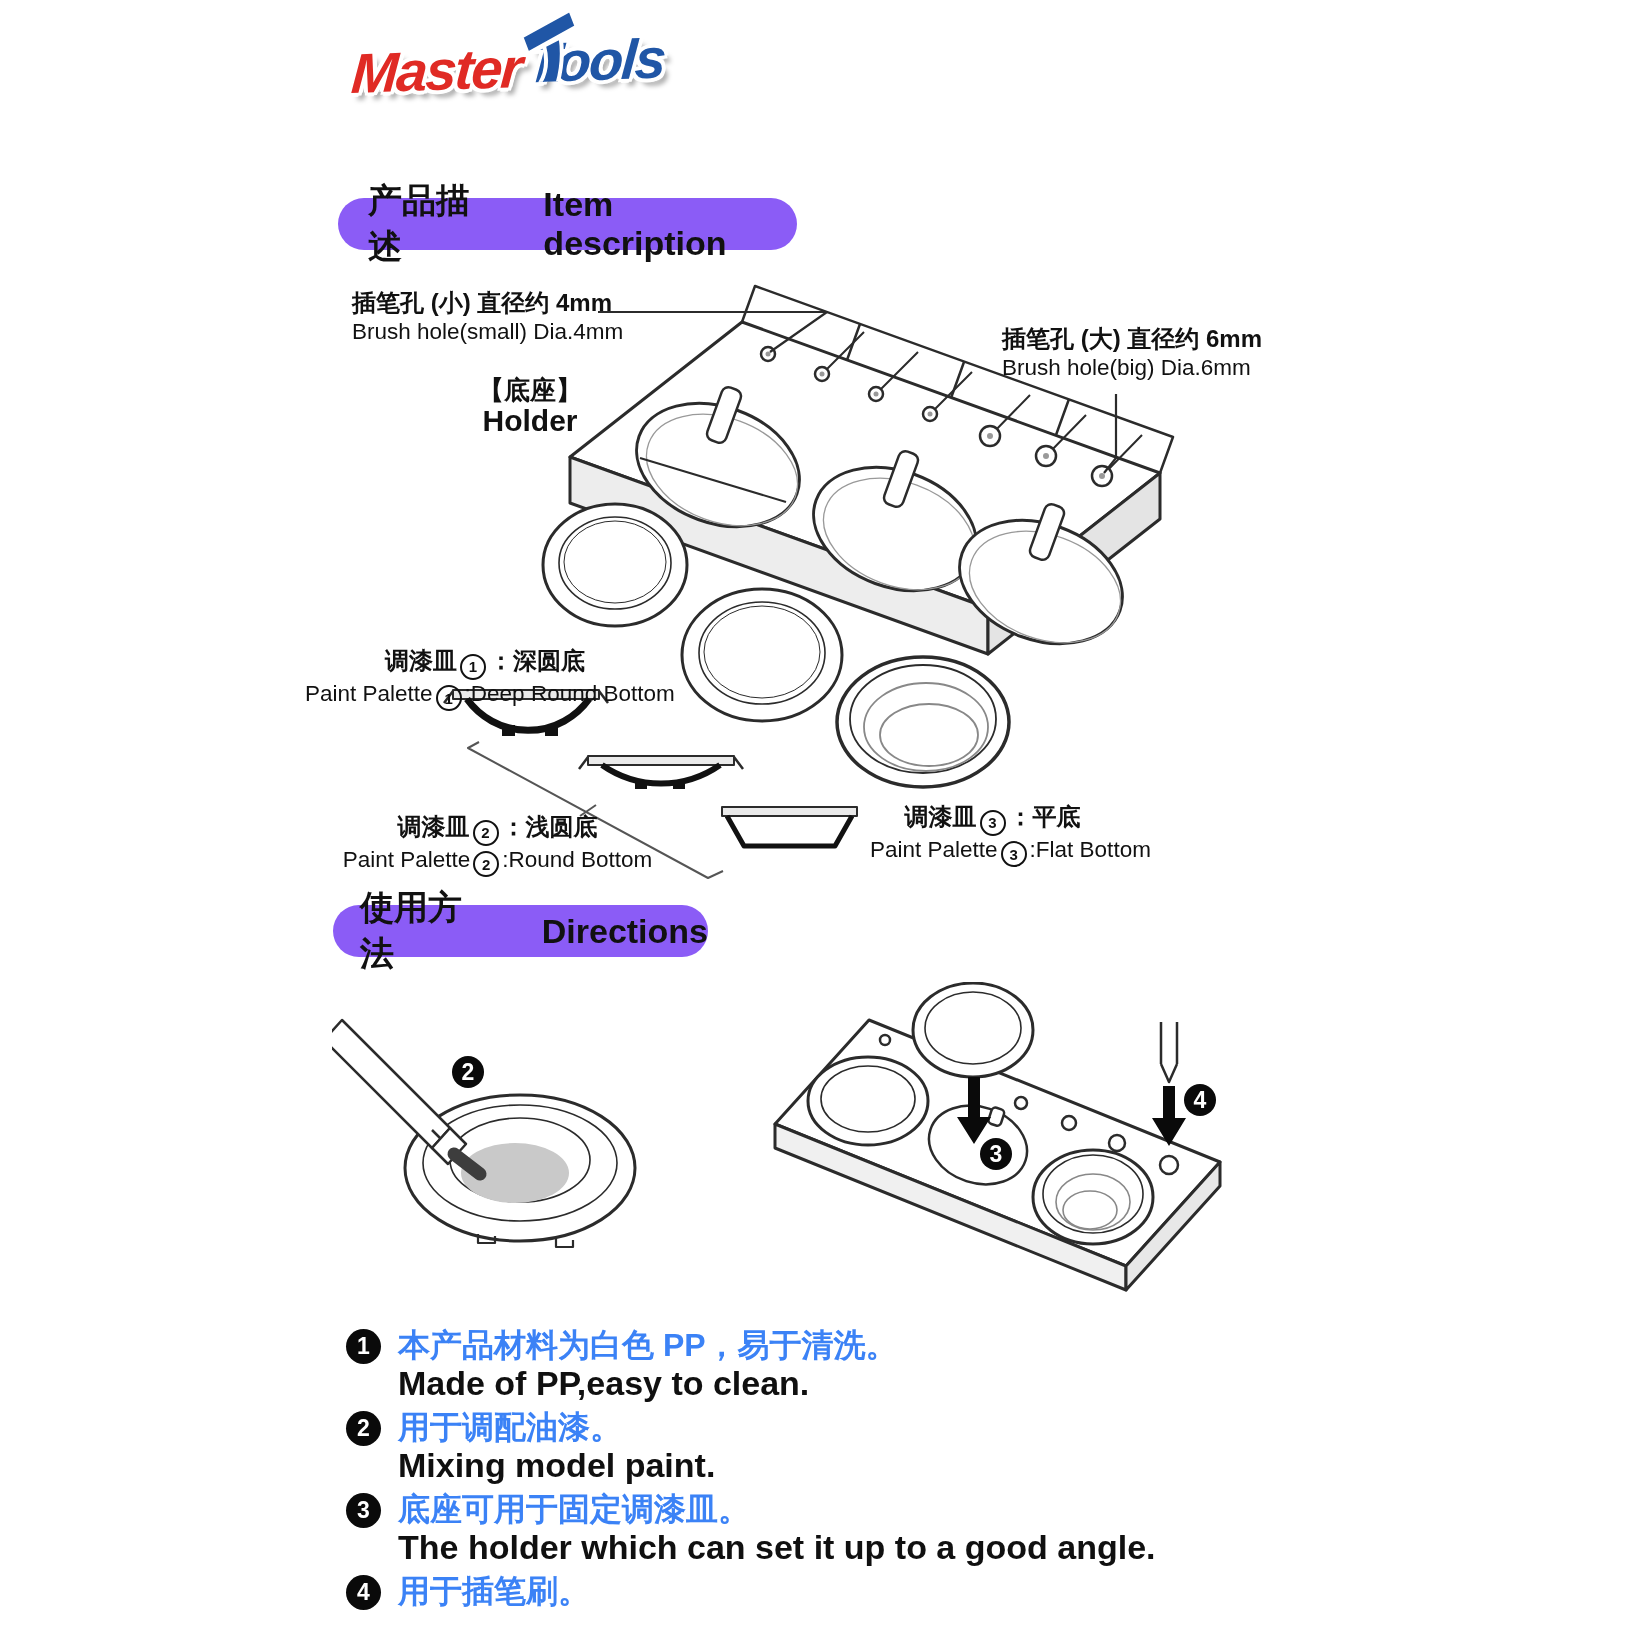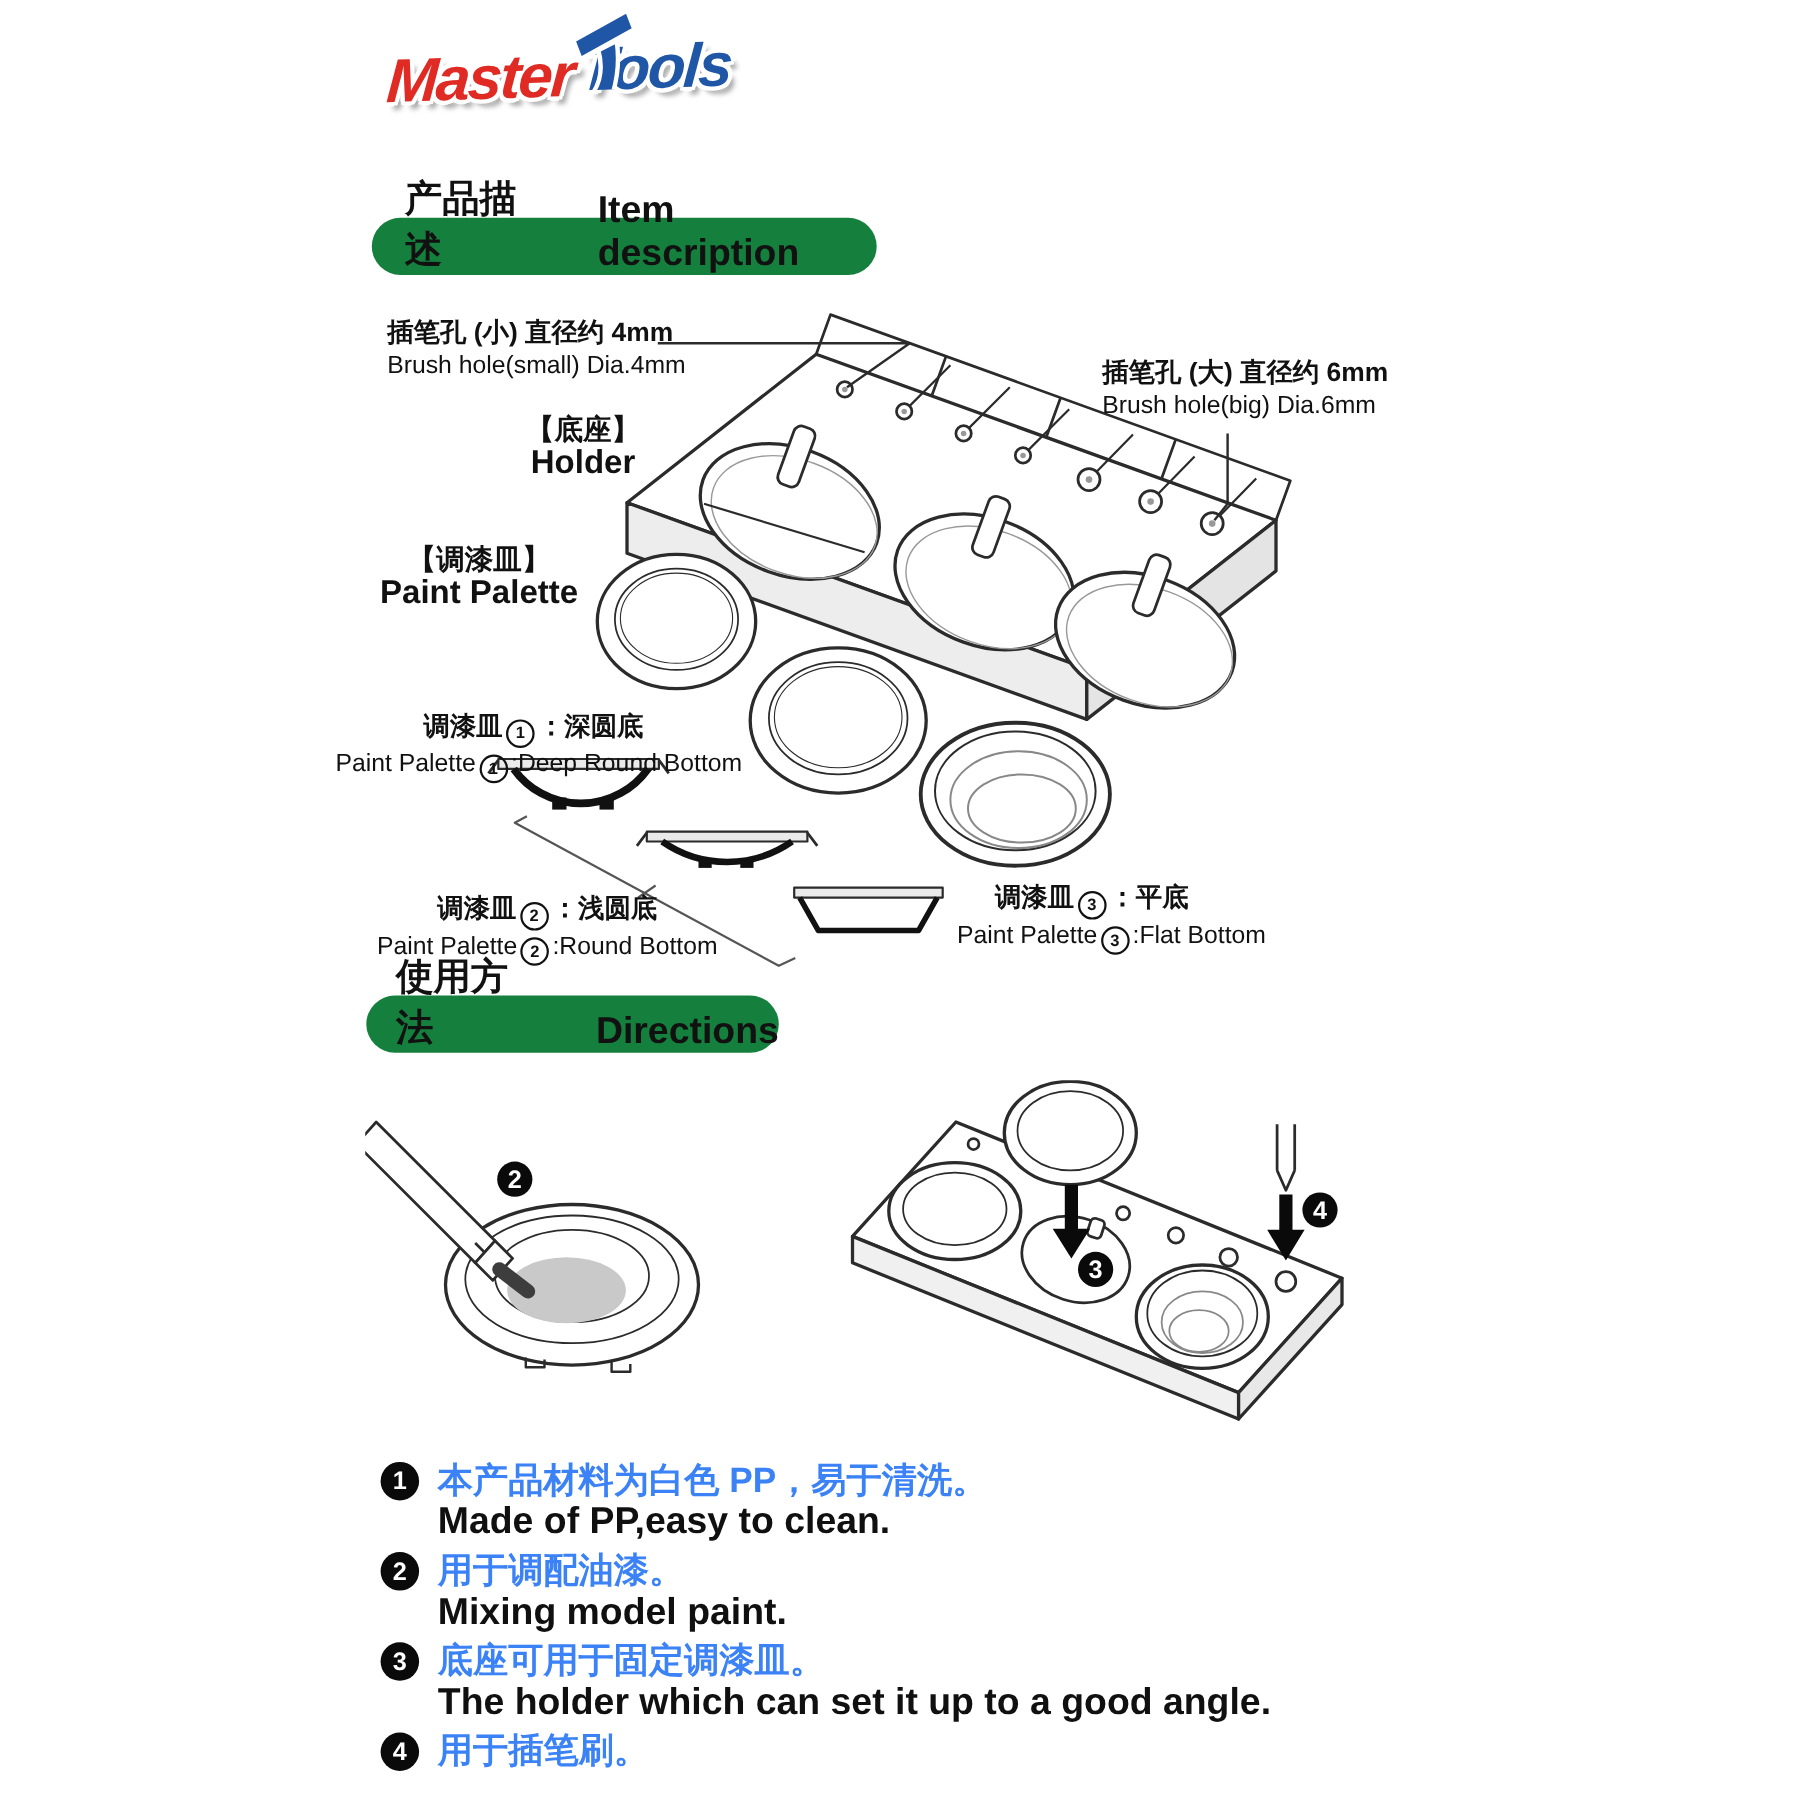--- a/index.html
+++ b/index.html
@@ -19,21 +19,21 @@
                          6px 7px 5px rgba(0,0,0,.35);}
   .logo-master{color:#e02a24;margin-top:18px;}
   .logo-tools{color:#2056a6;margin-left:6px;margin-top:8px;position:relative;}
   .hammer{position:absolute;left:-16px;top:-26px;}
   .logo-tm{color:#fff;font-weight:700;font-size:22px;margin-left:10px;margin-top:2px;}
   .item-no{left:985px;top:36px;display:flex;align-items:baseline;color:#fff;}
   .item-no .lbl{font-size:42px;font-weight:700;letter-spacing:1px;}
   .item-no .val{font-size:58px;font-weight:700;letter-spacing:1px;}
 
   
-  .pill{background:#15803d;border-radius:27px;display:flex;align-items:flex-end;
+  .pill{background:#8b5cf6;border-radius:27px;display:flex;align-items:center;
         color:#111;font-weight:700;font-size:34px;}
   .pill-desc{left:338px;top:198px;width:459px;height:52px;padding-left:30px;gap:44px;box-sizing:border-box;}
   .pill-dir{left:333px;top:905px;width:375px;height:52px;padding-left:27px;gap:47px;box-sizing:border-box;}
 
   
   .panel{position:absolute;background:#fff;}
   .panel-desc{left:330px;top:262px;width:928px;height:622px;}
   .panel-dir-l{left:332px;top:982px;width:348px;height:315px;}
   .panel-dir-r{left:728px;top:982px;width:530px;height:315px;}
   .panel svg{position:absolute;left:0;top:0;}
@@ -191,24 +191,20 @@
       <div class="en">Brush hole(small) Dia.4mm</div>
     </div>
     <div class="dlabel lbl-big">
       <div class="zh">插笔孔 (大) 直径约 6mm</div>
       <div class="en">Brush hole(big) Dia.6mm</div>
     </div>
     <div class="dlabel big-zh lbl-holder tcenter">
       <div class="zh">【底座】</div>
       <div class="en">Holder</div>
     </div>
-    <div class="dlabel big-zh lbl-palette tcenter">
-      <div class="zh">【调漆皿】</div>
-      <div class="en">Paint Palette</div>
-    </div>
     <div class="dlabel lbl-type1 tcenter">
       <div class="zh"><span>调漆皿</span><span class="cnum">1</span><span>：深圆底</span></div>
       <div class="en"><span>Paint Palette</span><span class="cnum">1</span><span>:Deep Round Bottom</span></div>
     </div>
     <div class="dlabel lbl-type2 tcenter">
       <div class="zh"><span>调漆皿</span><span class="cnum">2</span><span>：浅圆底</span></div>
       <div class="en"><span>Paint Palette</span><span class="cnum">2</span><span>:Round Bottom</span></div>
     </div>
     <div class="dlabel lbl-type3 tcenter">
       <div class="zh"><span>调漆皿</span><span class="cnum">3</span><span>：平底</span></div>

